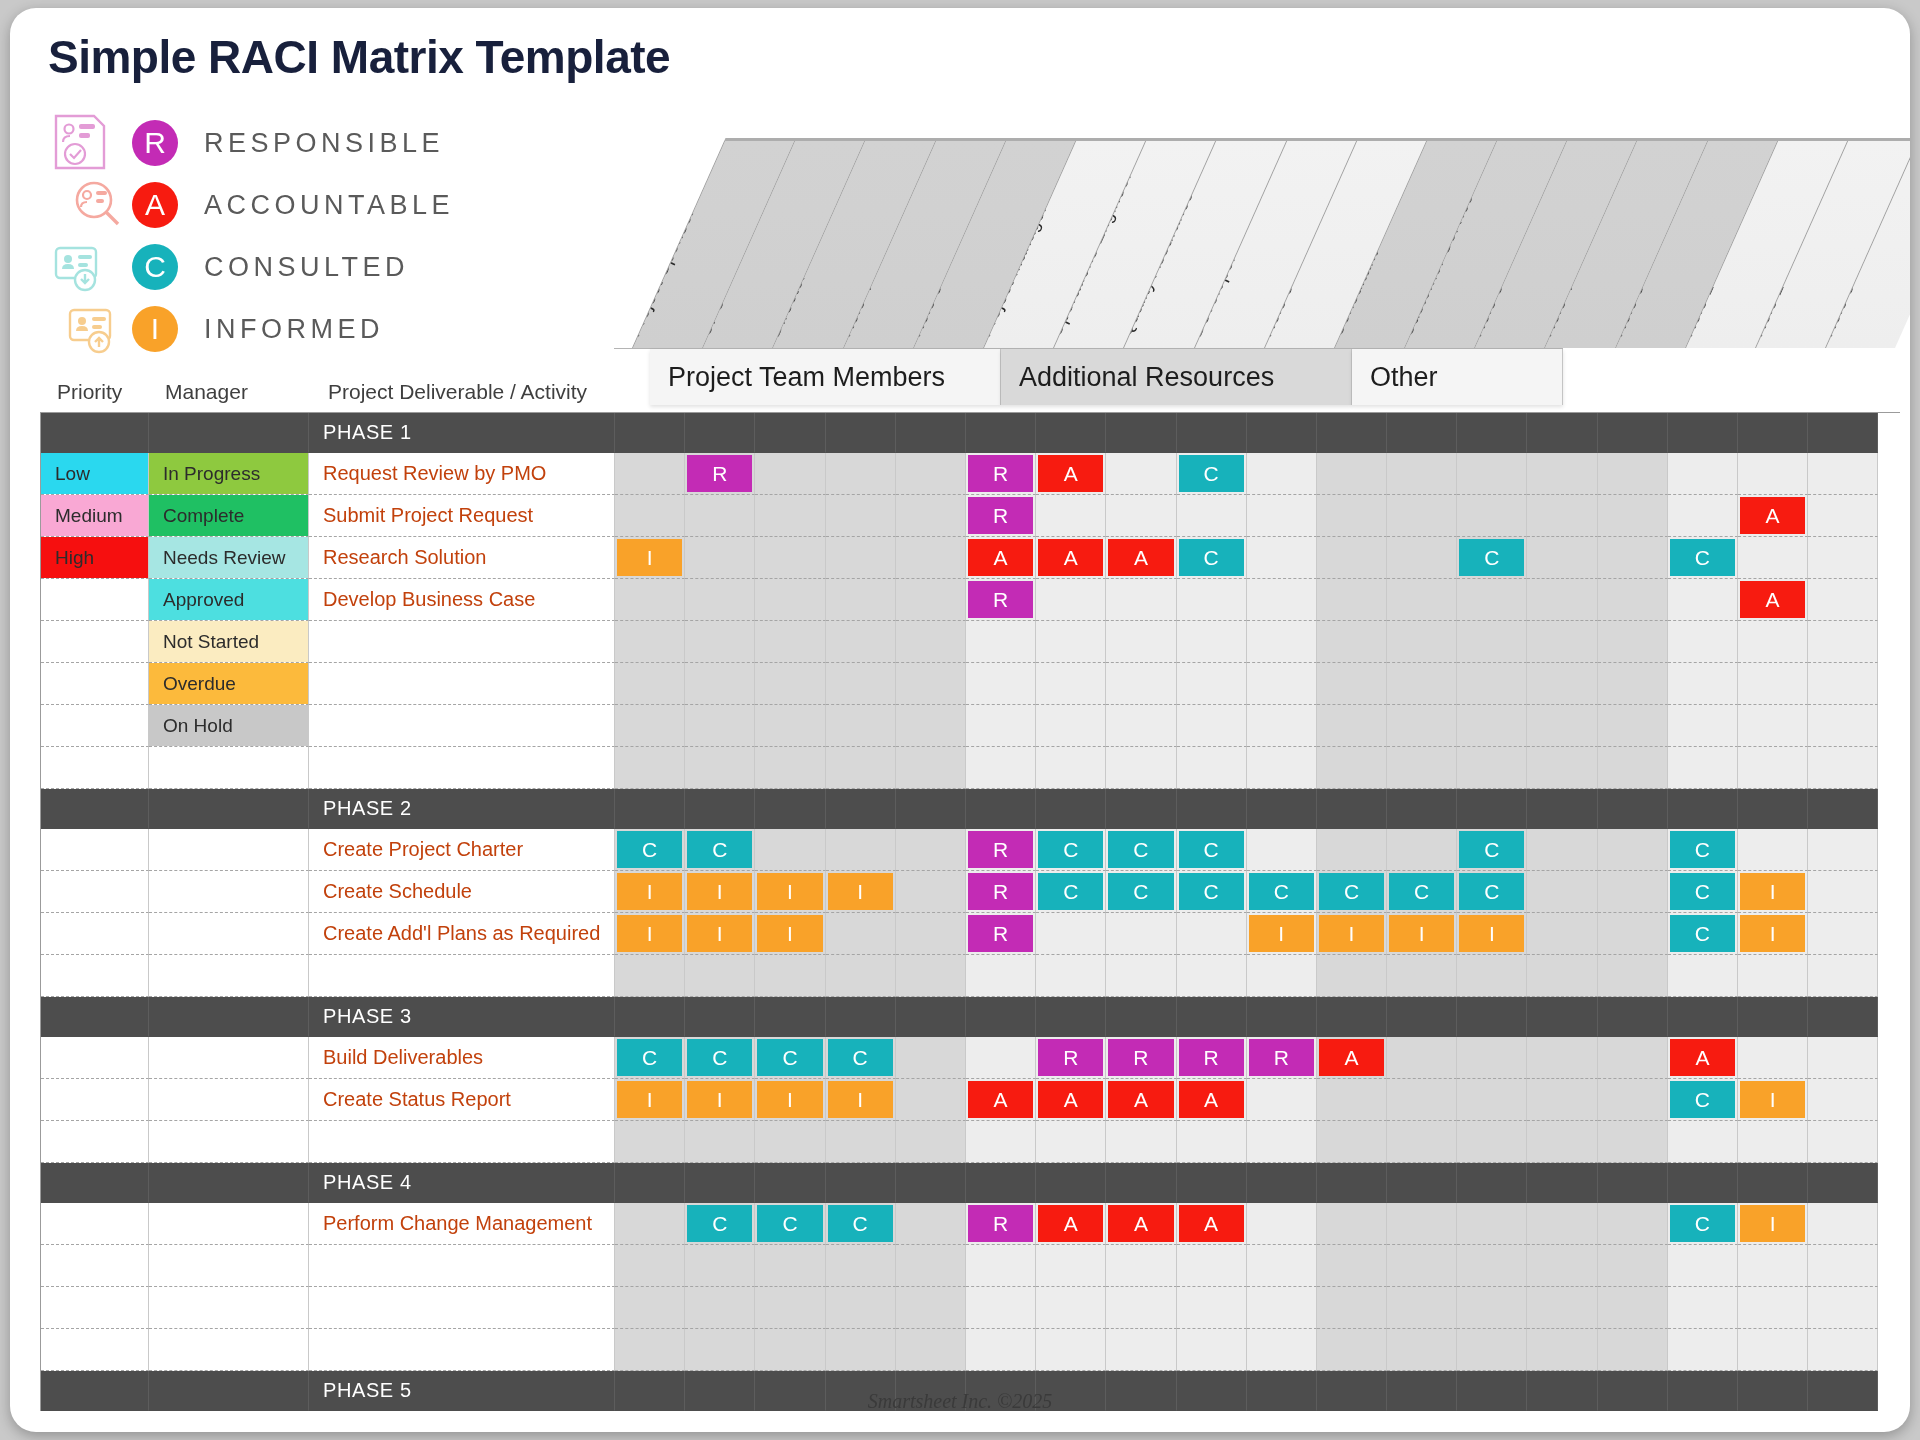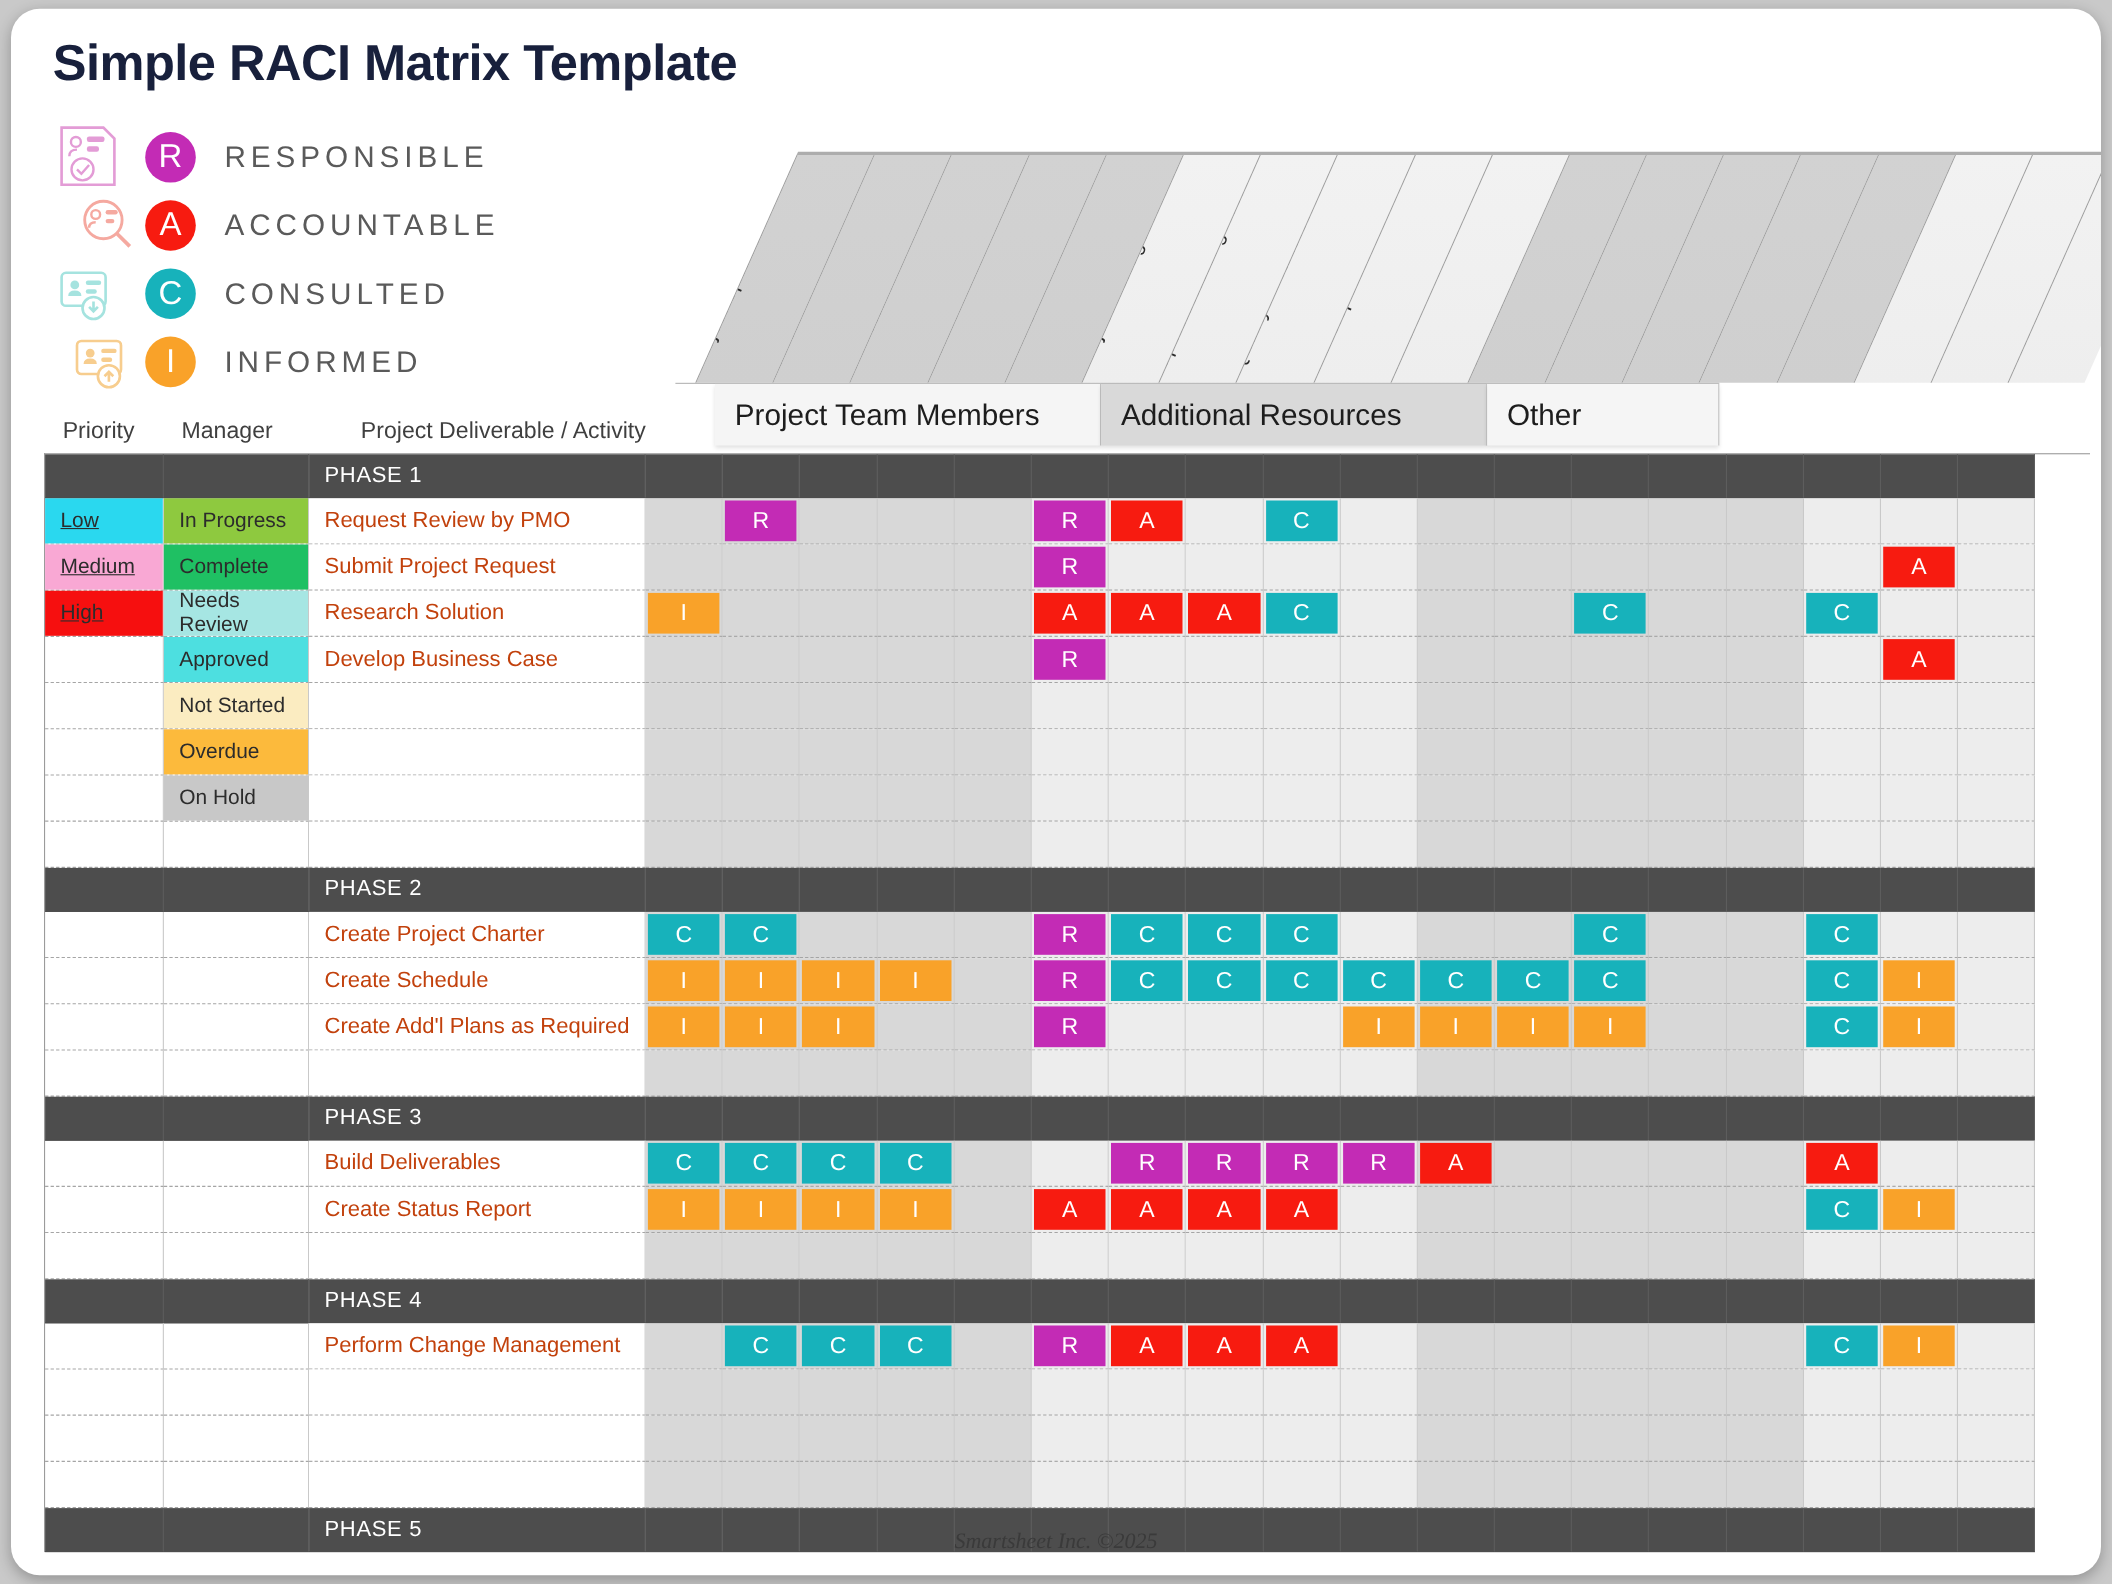--- a/index.html
+++ b/index.html
@@ -108,21 +108,21 @@
   .row.phase { height: 40px; }
   .cell {
     position: relative;
     border-right: 1px solid #c9c9c9;
     border-bottom: 1px dashed #a5a5a5;
     display: flex; align-items: center;
     font-size: 19px;
   }
   
   .c-prio   { width: 108px; justify-content: flex-start; padding-left: 14px; }
-  .c-status { width: 132px; justify-content: flex-start; padding-left: 14px; }
+  .c-status { width: 160px; justify-content: flex-start; padding-left: 14px; }
   .c-act    { width: 306px; justify-content: flex-start; padding-left: 14px;
               color: #c2410c; font-size: 20px; background: #ffffff; }
   .rolecell { width: 70.2px; justify-content: center; }
   .rolecell.g0, .rolecell.g2 { background: #d8d8d8; }
   .rolecell.g1, .rolecell.g3 { background: #ededed; }
 
   .row.phase .cell {
     background: #4d4d4d !important;
     border-bottom: 1px solid #4d4d4d;
     border-right: 1px solid #5d5d5d;
@@ -142,21 +142,21 @@
   .chip.I { background: #f9a229; }
 
   .statuschip {
     position: absolute; left: 0; right: 0; top: 0; bottom: 0;
     display: flex; align-items: center; padding-left: 14px;
     font-size: 19px; color: #2c2c2c;
   }
   .priochip {
     position: absolute; left: 0; right: 0; top: 0; bottom: 0;
     display: flex; align-items: center; padding-left: 14px;
-    font-size: 19px; color: #2c2c2c; text-decoration: underline;
+    font-size: 19px; color: #2c2c2c;
   }
 
   
   .footer {
     position: absolute; left: 0; right: 0; top: 1382px;
     text-align: center; font-size: 20px; font-style: italic; color: #3a3a3a;
     font-family: "Liberation Serif", serif;
   }
 </style>
 </head>

